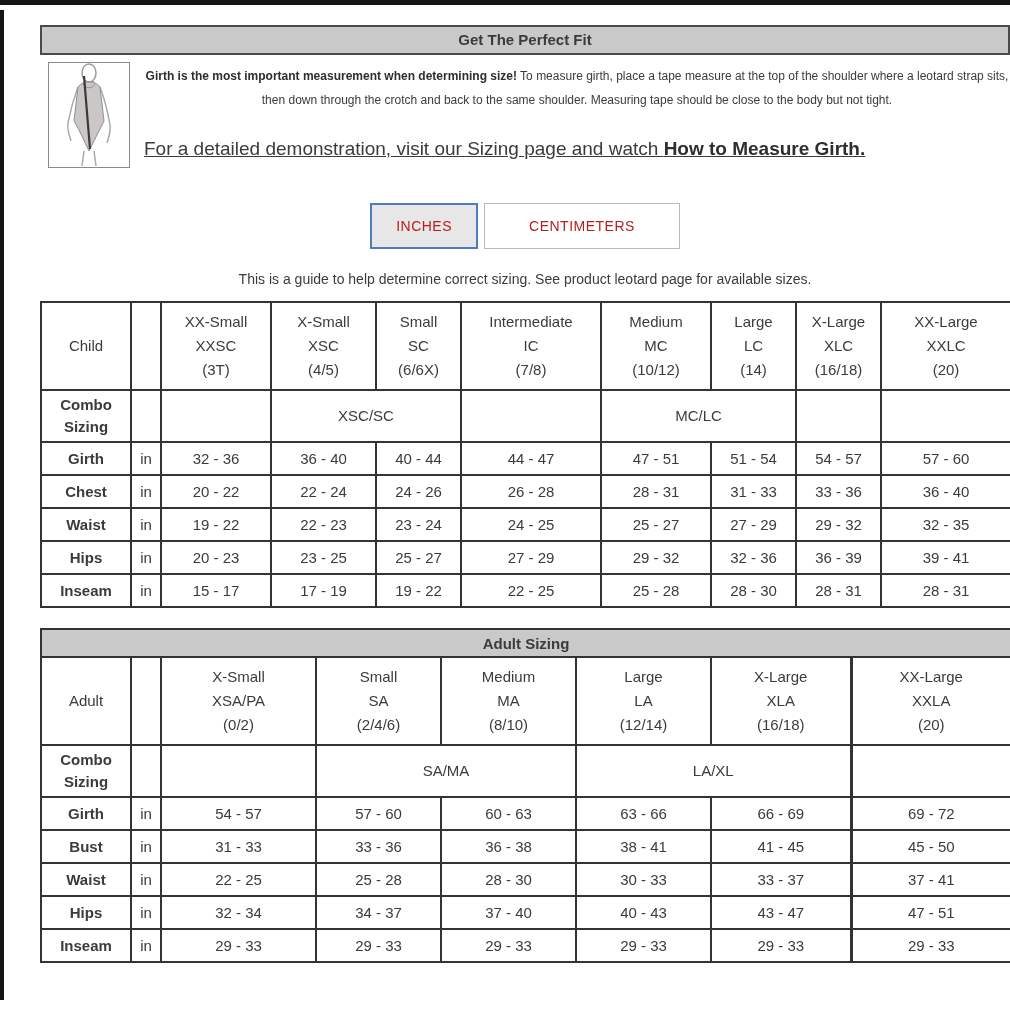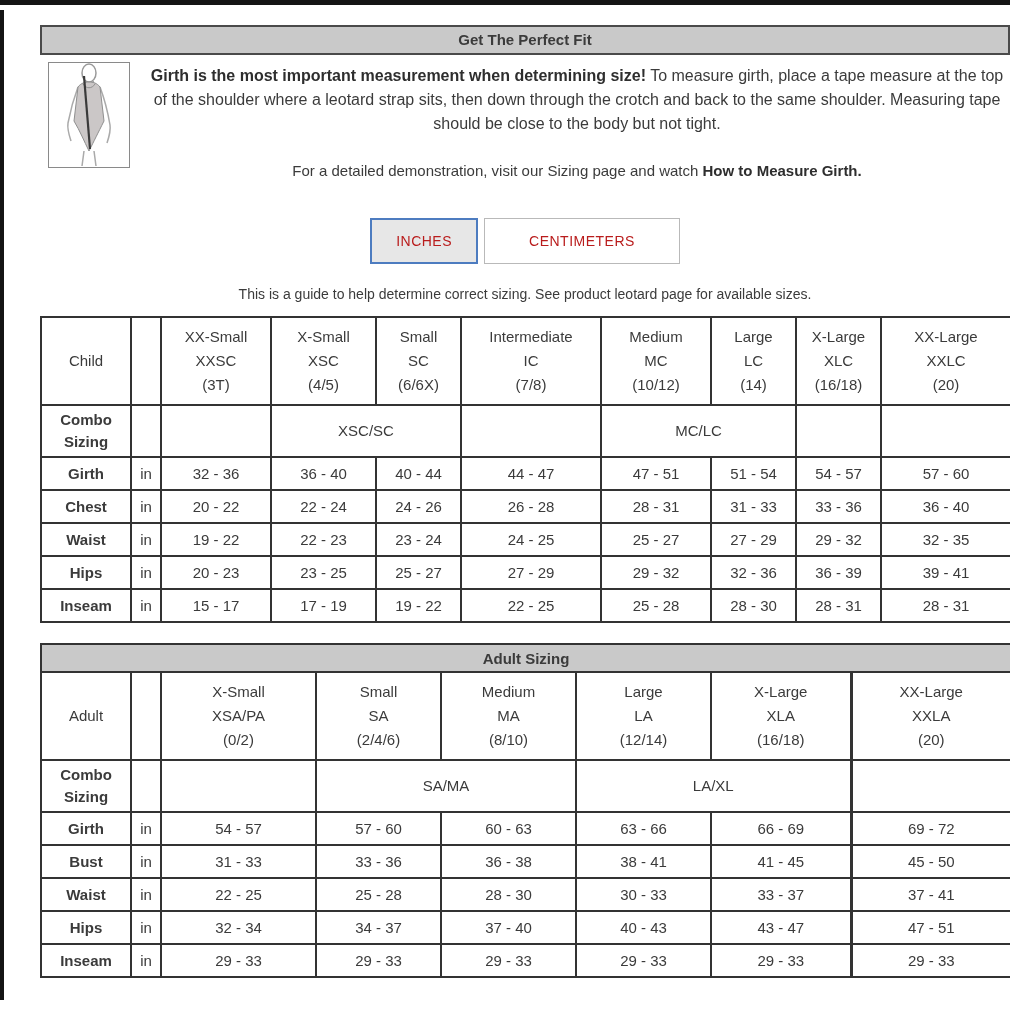--- a/index.html
+++ b/index.html
@@ -5,22 +5,22 @@
   html,body{margin:0;padding:0;background:#ffffff;width:1010px;height:1010px;overflow:hidden;
     font-family:"Liberation Sans","DejaVu Sans",sans-serif;color:#3b3b3b;}
   .top-bar{position:absolute;top:0;left:0;width:1010px;height:5px;background:#141414;}
   .left-bar{position:absolute;top:10px;left:0;width:4px;height:990px;background:#141414;}
   .container{position:absolute;top:25px;left:40px;width:970px;}
   .section-header{background:#c9c9c9;border:2px solid #4a4a4a;height:26px;line-height:26px;
     text-align:center;font-weight:bold;font-size:15px;}
   .intro-row{display:flex;margin-top:7px;}
   .figure-box{width:80px;height:104px;border:1px solid #8a8a8a;flex-shrink:0;margin-left:8px;background:#fff;}
   .intro-col{flex:1;padding-left:14px;}
-  .intro-text{text-align:center;font-size:16px;line-height:24px;margin:2px 0 0 0;}
-  .demo-line{text-align:center;font-size:15px;margin-top:26px;}
+  .intro-text{text-align:center;font-size:12px;line-height:24px;margin:2px 0 0 0;}
+  .demo-line{font-size:19px;margin-top:26px;text-decoration:underline;}
   b{color:#2e2e2e;}
   .btn-row{display:flex;justify-content:center;gap:6px;margin-top:24px;}
   .btn{height:46px;font-size:14px;color:#b91c1c;letter-spacing:0.5px;cursor:pointer;
     font-family:"Liberation Sans","DejaVu Sans",sans-serif;}
   .btn-inches{background:#e7e7e7;border:2px solid #4d7cc0;padding:0 24px;}
   .btn-cm{background:#ffffff;border:1px solid #b9b9b9;padding:0 44px;}
   .note{text-align:center;font-size:14px;margin-top:22px;}
   table{border-collapse:collapse;width:970px;table-layout:fixed;margin-top:14px;}
   td{border:2px solid #333333;text-align:center;vertical-align:middle;padding:0;font-size:15px;
     overflow:hidden;}

